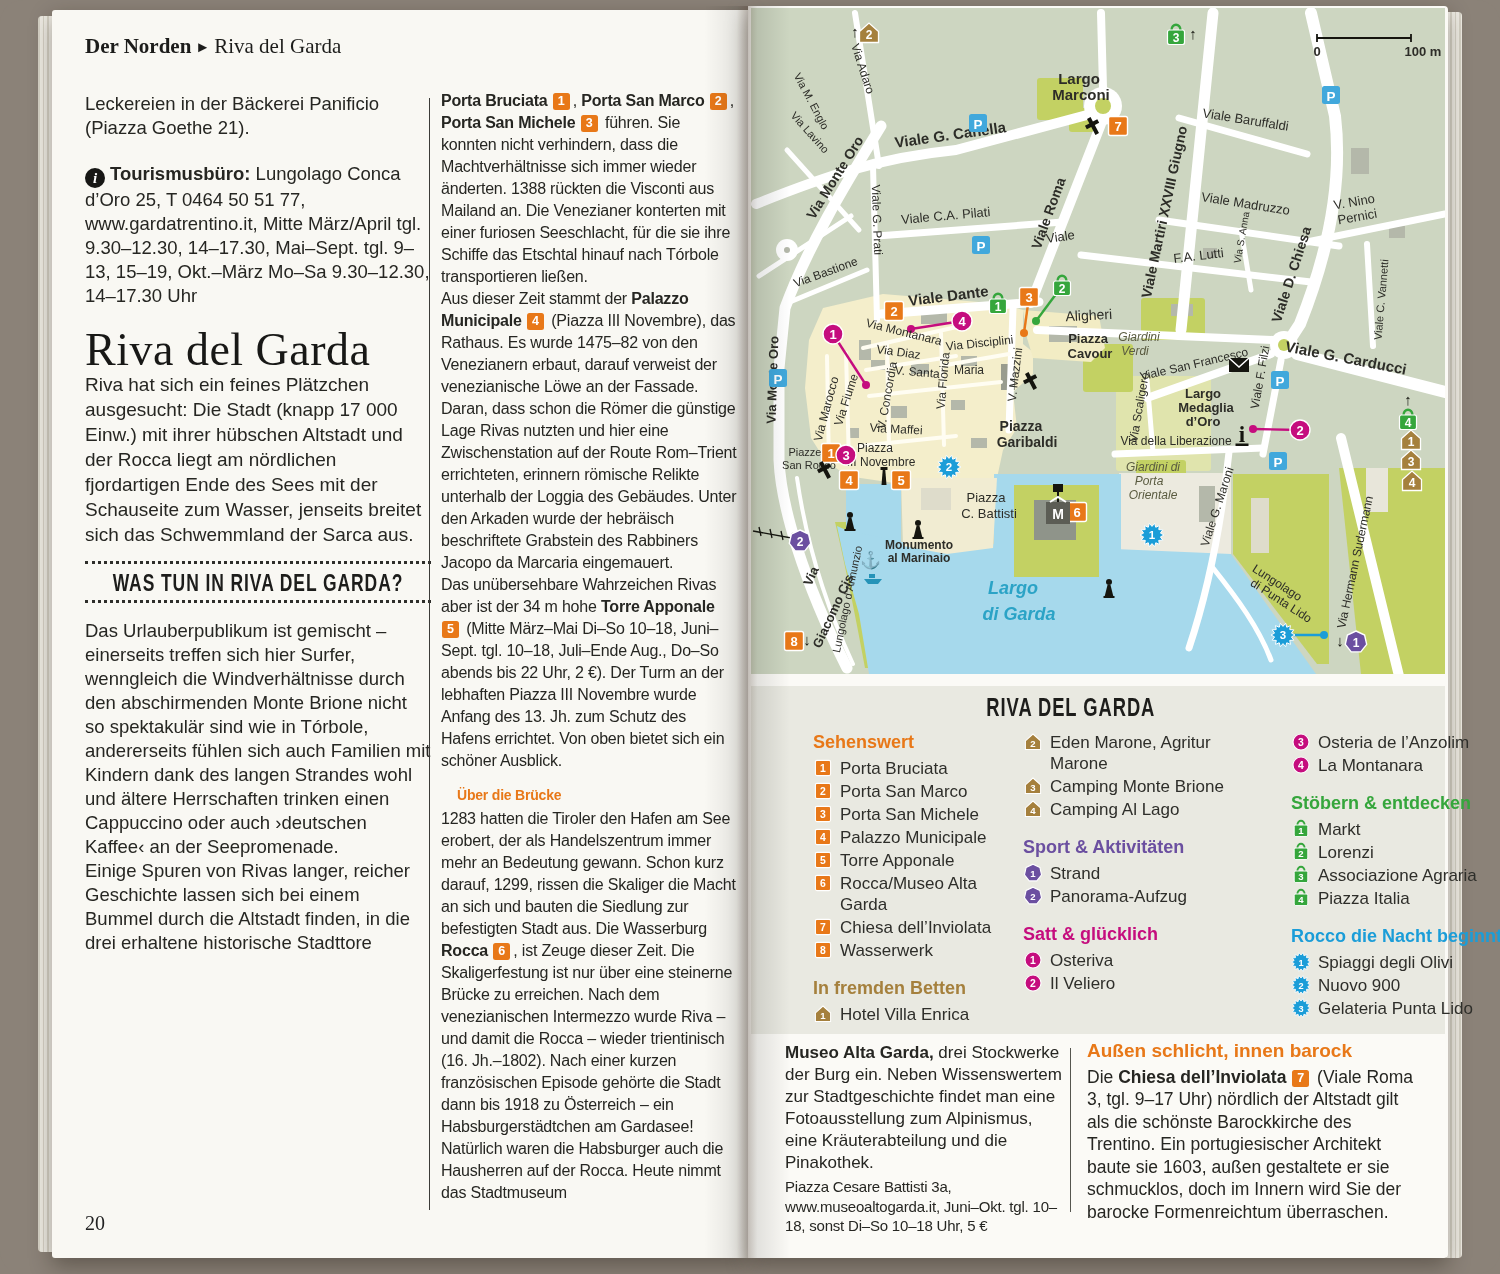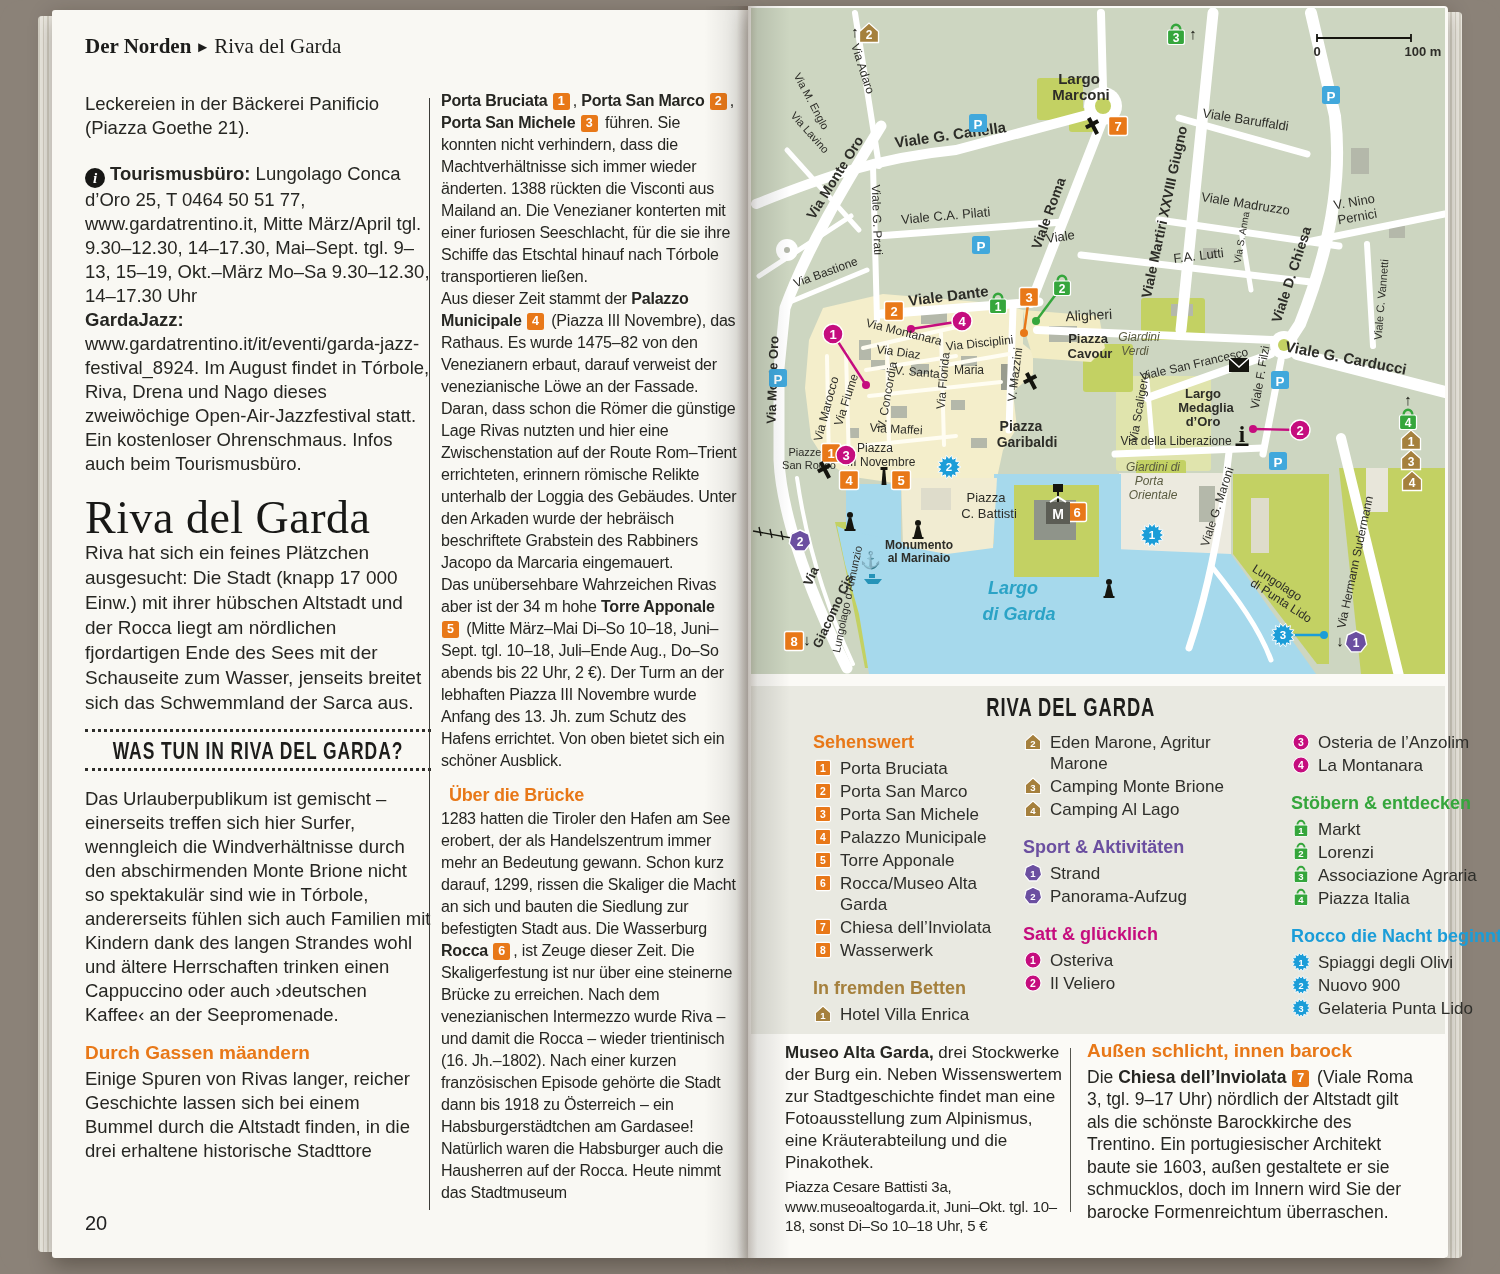--- a/index.html
+++ b/index.html
@@ -25,23 +25,23 @@
   .mb{margin-bottom:22px;}
   .rulehead{margin:14px 0 16px;}
   .dots{border-top:3px dotted #2e2e2a;height:0;}
   .condhead{text-align:center;padding:7px 0 5px;}
   .condhead span{display:inline-block;font-weight:bold;font-size:19px;letter-spacing:1px;transform:scale(.92,1.3);transform-origin:center;color:#1d1d1b;}
   .iico{display:inline-block;width:20px;height:20px;border-radius:50%;background:#171715;color:#fff;text-align:center;font-family:"Liberation Serif",serif;font-style:italic;font-weight:bold;font-size:15px;line-height:20px;margin-right:5px;vertical-align:-3px;}
   h1.city{font-family:"Liberation Serif",serif;font-weight:normal;font-size:46px;letter-spacing:.5px;color:#181816;margin:30px 0 10px;}
   .mapref{display:flex;align-items:center;gap:9px;font-size:20px;margin:0 0 28px;}
   .lead{font-weight:normal;font-size:19px;line-height:25px;margin-bottom:4px;}
   .subhead{color:#e87818;font-weight:bold;font-size:19px;margin:14px 0 2px;}
-  .col2 .subhead{font-size:18px;margin:12px 8px 2px;}
+  .col2 .subhead{font-size:14px;margin:12px 16px 2px;}
   .mk{display:inline-block;min-width:13px;height:17px;padding:0 2px;background:#e87818;color:#fff;font-weight:bold;font-size:12.5px;line-height:17px;text-align:center;border-radius:2.5px;vertical-align:1px;margin:0 3px 0 1px;letter-spacing:0;}
-  .pgnum{font-size:20px;color:#222;}
+  .pgnum{font-size:20px;color:#222;font-family:Liberation Serif, serif;}
   .pgnum.l{left:85px;top:1212px;}
   .pgnum.r{left:1368px;top:1272px;width:66px;text-align:left;}
   
   #mapwrap{left:751px;top:8px;width:694px;height:666px;}
   .legendpanel{left:751px;top:686px;width:694px;height:348px;background:#e9e9e1;}
   .legendtitle{left:751px;top:696px;width:640px;text-align:center;}
   .legendtitle span{display:inline-block;font-weight:bold;font-size:20px;letter-spacing:1px;transform:scale(.92,1.3);color:#1d1d1b;}
   #legend-cols{left:785px;top:732px;width:648px;display:flex;}
   .legend-col{flex:0 0 auto;margin-left:28px;}
   .legend-col:nth-child(1){width:182px;}
@@ -65,30 +65,28 @@
   <div class="page left"></div>
   <div class="page right"></div>
 
   <div class="abs pghead">
     <b>Der Norden</b><span class="tri">►</span><span>Riva del Garda</span>
   </div>
 
   <div class="abs col1">
     <p class="mb">Leckereien in der Bäckerei Panificio (Piazza Goethe 21).</p>
     <p><span class="iico">i</span><b>Tourismusbüro:</b><span> Lungolago Conca d’Oro 25, T 0464 50 51 77, www.gardatrentino.it, Mitte März/April tgl. 9.30–12.30, 14–17.30, Mai–Sept. tgl. 9–13, 15–19, Okt.–März Mo–Sa 9.30–12.30, 14–17.30 Uhr</span></p>
-    <p><b>GardaJazz:</b><span> www.gardatrentino.it/it/eventi/garda-jazz-festival_8924. Im August findet in Tórbole, Riva, Drena und Nago dieses zweiwöchige Open-Air-Jazzfestival statt. Ein kostenloser Ohrenschmaus. Infos auch beim Tourismusbüro.</span></p>
     <h1 class="city">Riva del Garda</h1>
     <p class="lead">Riva hat sich ein feines Plätzchen ausgesucht: Die Stadt (knapp 17 000 Einw.) mit ihrer hübschen Altstadt und der Rocca liegt am nördlichen fjordartigen Ende des Sees mit der Schauseite zum Wasser, jenseits breitet sich das Schwemmland der Sarca aus.</p>
     <div class="rulehead">
       <div class="dots"></div>
       <div class="condhead"><span>WAS TUN IN RIVA DEL GARDA?</span></div>
       <div class="dots"></div>
     </div>
     <p>Das Urlauberpublikum ist gemischt – einerseits treffen sich hier Surfer, wenngleich die Windverhältnisse durch den abschirmenden Monte Brione nicht so spektakulär sind wie in Tórbole, andererseits fühlen sich auch Familien mit Kindern dank des langen Strandes wohl und ältere Herrschaften trinken einen Cappuccino oder auch ›deutschen Kaffee‹ an der Seepromenade.</p>
-    <h3 class="subhead">Durch Gassen mäandern</h3>
     <p>Einige Spuren von Rivas langer, reicher Geschichte lassen sich bei einem Bummel durch die Altstadt finden, in die drei erhaltene historische Stadttore</p>
   </div>
 
   <div class="abs coldiv"></div>
   <div class="abs col2" id="col2">
       <p><b>Porta Bruciata </b><span class="mk">1</span><span>, </span><b>Porta San Marco </b><span class="mk">2</span><span>, </span><b>Porta San Michele </b><span class="mk">3</span><span> führen. Sie konnten nicht verhindern, dass die Machtverhältnisse sich immer wieder änderten. 1388 rückten die Visconti aus Mailand an. Die Venezianer konterten mit einer furiosen Seeschlacht, für die sie ihre Schiffe das Etschtal hinauf nach Tórbole transportieren ließen.</span></p>
       <p><span>Aus dieser Zeit stammt der </span><b>Palazzo Municipale </b><span class="mk">4</span><span> (Piazza III Novembre), das Rathaus. Es wurde 1475–82 von den Venezianern erbaut, darauf verweist der venezianische Löwe an der Fassade. Daran, dass schon die Römer die günstige Lage Rivas nutzten und hier eine Zwischenstation auf der Route Rom–Trient errichteten, erinnern römische Relikte unterhalb der Loggia des Gebäudes. Unter den Arkaden wurde der hebräisch beschriftete Grabstein des Rabbiners Jacopo da Marcaria eingemauert.</span></p>
       <p><span>Das unübersehbare Wahrzeichen Rivas aber ist der 34 m hohe </span><b>Torre Apponale </b><span class="mk">5</span><span> (Mitte März–Mai Di–So 10–18, Juni–Sept. tgl. 10–18, Juli–Ende Aug., Do–So abends bis 22 Uhr, 2 €). Der Turm an der lebhaften Piazza III Novembre wurde Anfang des 13. Jh. zum Schutz des Hafens errichtet. Von oben bietet sich ein schöner Ausblick.</span></p>
       <h3 class="subhead">Über die Brücke</h3>
       <p><span>1283 hatten die Tiroler den Hafen am See erobert, der als Handelszentrum immer mehr an Bedeutung gewann. Schon kurz darauf, 1299, rissen die Skaliger die Macht an sich und bauten die Siedlung zur befestigten Stadt aus. Die Wasserburg </span><b>Rocca </b><span class="mk">6</span><span>, ist Zeuge dieser Zeit. Die Skaligerfestung ist nur über eine steinerne Brücke zu erreichen. Nach dem venezianischen Intermezzo wurde Riva – und damit die Rocca – wieder trientinisch (16. Jh.–1802). Nach einer kurzen französischen Episode gehörte die Stadt dann bis 1918 zu Österreich – ein Habsburgerstädtchen am Gardasee! Natürlich waren die Habsburger auch die Hausherren auf der Rocca. Heute nimmt das Stadtmuseum</span></p>

